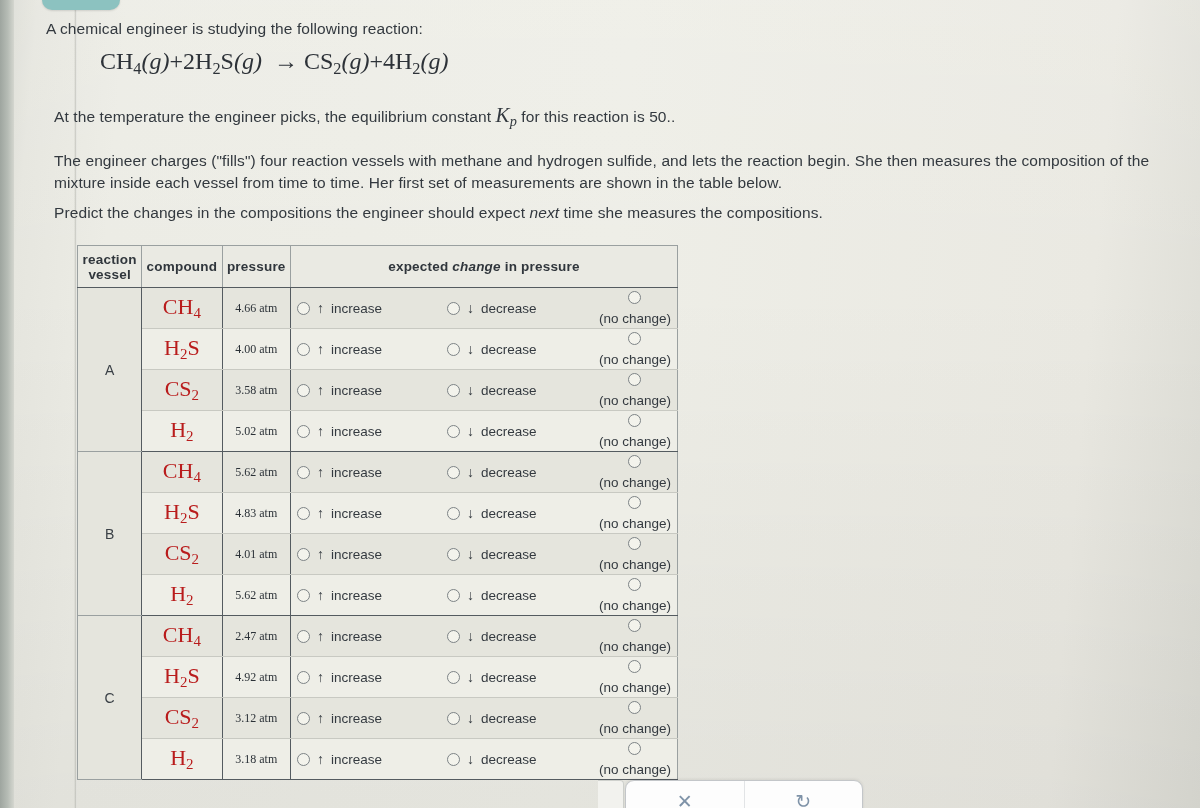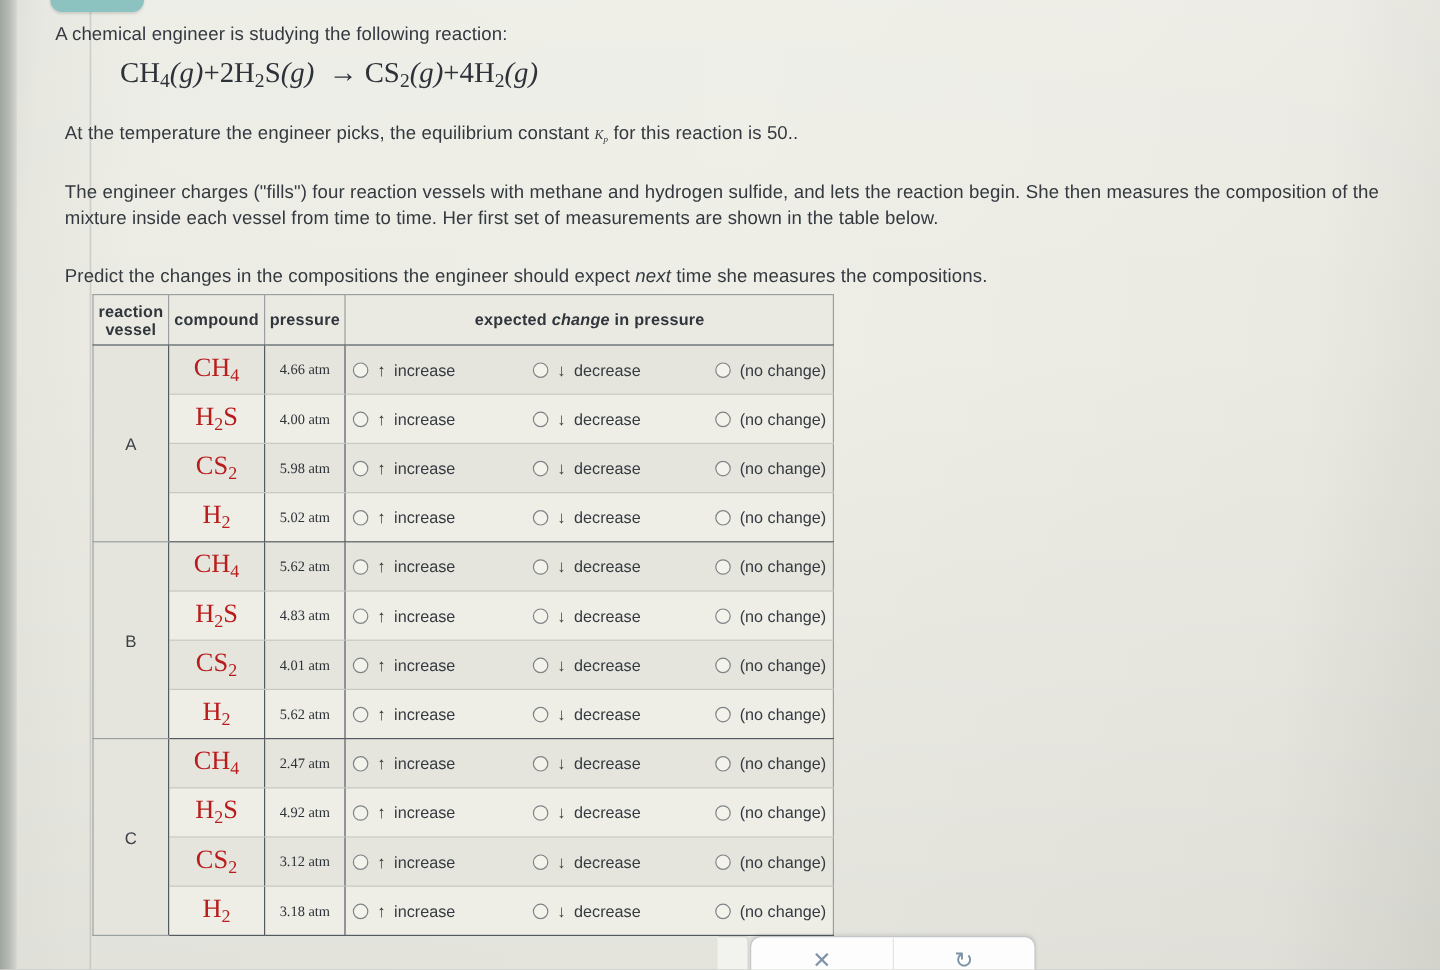--- a/index.html
+++ b/index.html
@@ -50,31 +50,31 @@
   .ptext{
     position:absolute;
     color:#33393f;
     font-size:15.5px;
     line-height:1.42;
     letter-spacing:.1px;
   }
   .line1 { left:46px; top:18px; width:700px; }
   .line3 { left:54px; top:101px; width:1000px; }
   .line4 { left:54px; top:150px; width:1110px; }
-  .line5 { left:54px; top:220px; width:1000px; }
+  .line5 { left:54px; top:202px; width:1000px; }
 
   .eqn{
     position:absolute; left:100px; top:48px;
     font-family:"Liberation Serif", serif;
     font-size:24px; color:#2d3238;
     white-space:nowrap;
   }
   .eqn .it { font-style:italic; }
   sub { font-size:.68em; vertical-align:-.28em; }
-  .kp { font-family:"Liberation Serif", serif; font-style:italic; font-size:11px; }
+  .kp { font-family:"Liberation Serif", serif; font-style:italic; font-size:21px; }
   .kp sub { font-style:italic; }
   .em { font-style:italic; }
 
   
   .tbl{
     position:absolute; left:77px; top:245px;
     width:601px;
     border:1.6px solid #545b60;
     border-collapse:collapse;
     background:#eeeee7;
@@ -149,21 +149,21 @@
   .opt{
     display:flex;
     align-items:center;
     gap:7px;
     font-size:13.5px;
     color:#343a40;
     white-space:nowrap;
   }
   .opt.o1{ width:150px; }
   .opt.o2{ width:152px; }
-  .opt.o3{ width:auto; }
+  .opt.o3{ width:auto;flex-direction:column; }
   .radio{
     width:13px; height:13px;
     border:1.5px solid #7d8386;
     border-radius:50%;
     background:#f3f3ec;
     flex:0 0 auto;
   }
   .arrow{ font-size:14px; color:#343a40; line-height:1; }
 
   
@@ -280,21 +280,21 @@
                 </label>
                 <label class="opt o3">
                   <span class="radio"></span>
                   <span>(no change)</span>
                 </label>
               </div>
             </td>
           </tr>
           <tr class="band">
             <td class="cmpd">CS<sub>2</sub></td>
-            <td class="press">5.98 atm</td>
+            <td class="press">3.58 atm</td>
             <td class="change">
               <div class="opts">
                 <label class="opt o1">
                   <span class="radio"></span>
                   <span class="arrow">↑</span>
                   <span>increase</span>
                 </label>
                 <label class="opt o2">
                   <span class="radio"></span>
                   <span class="arrow">↓</span>

